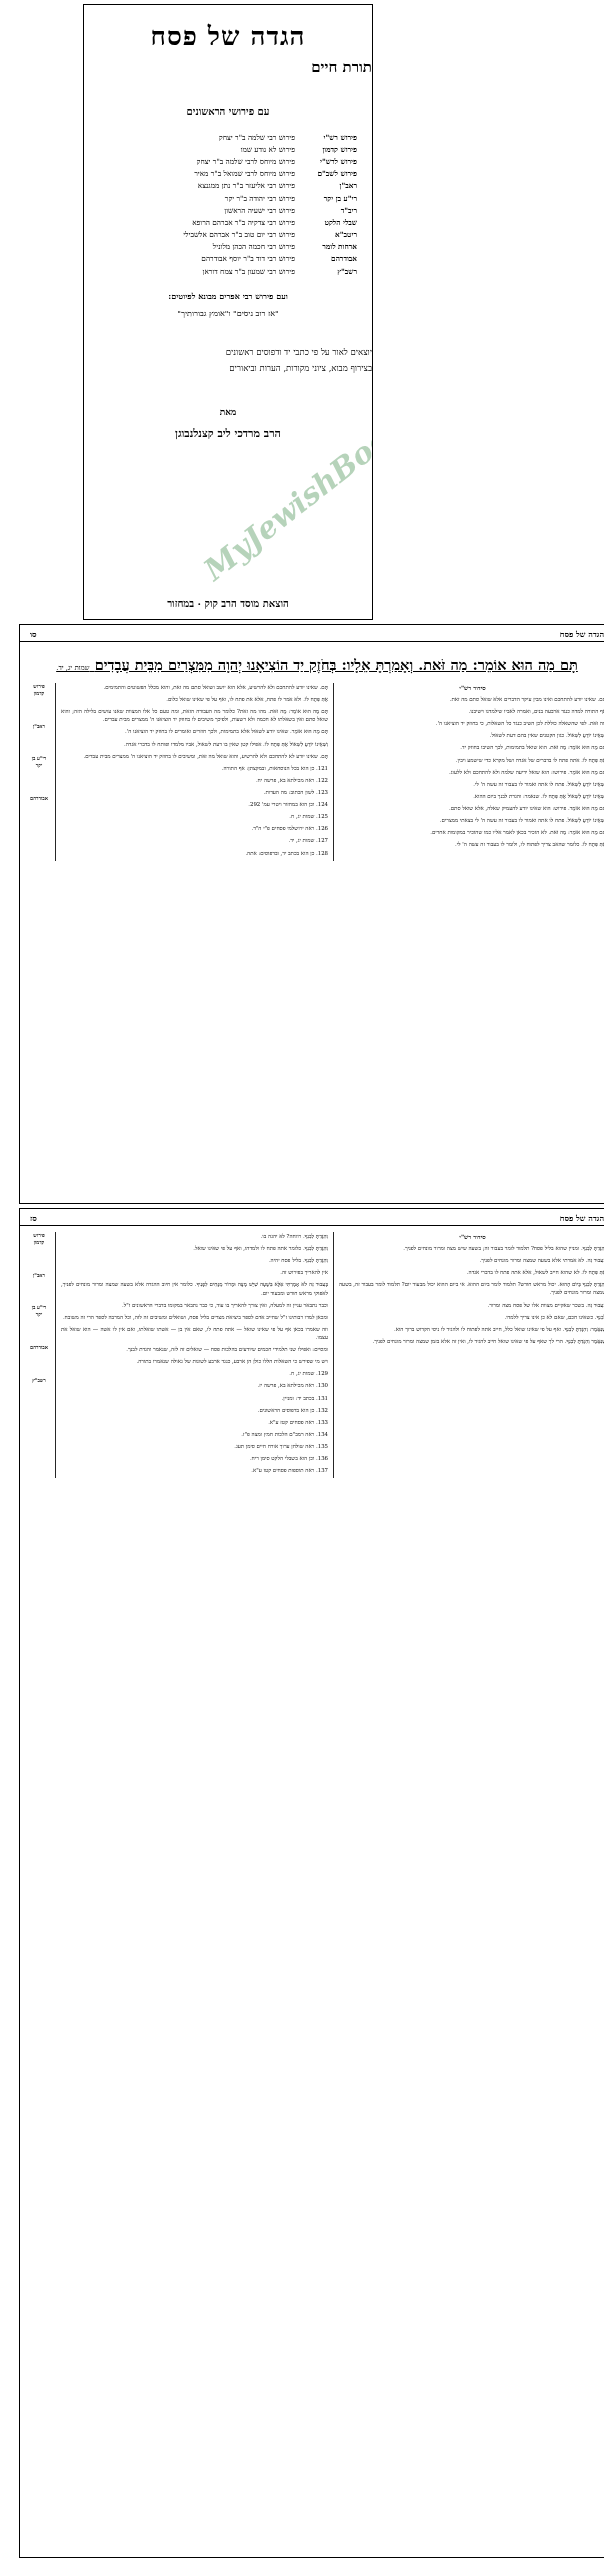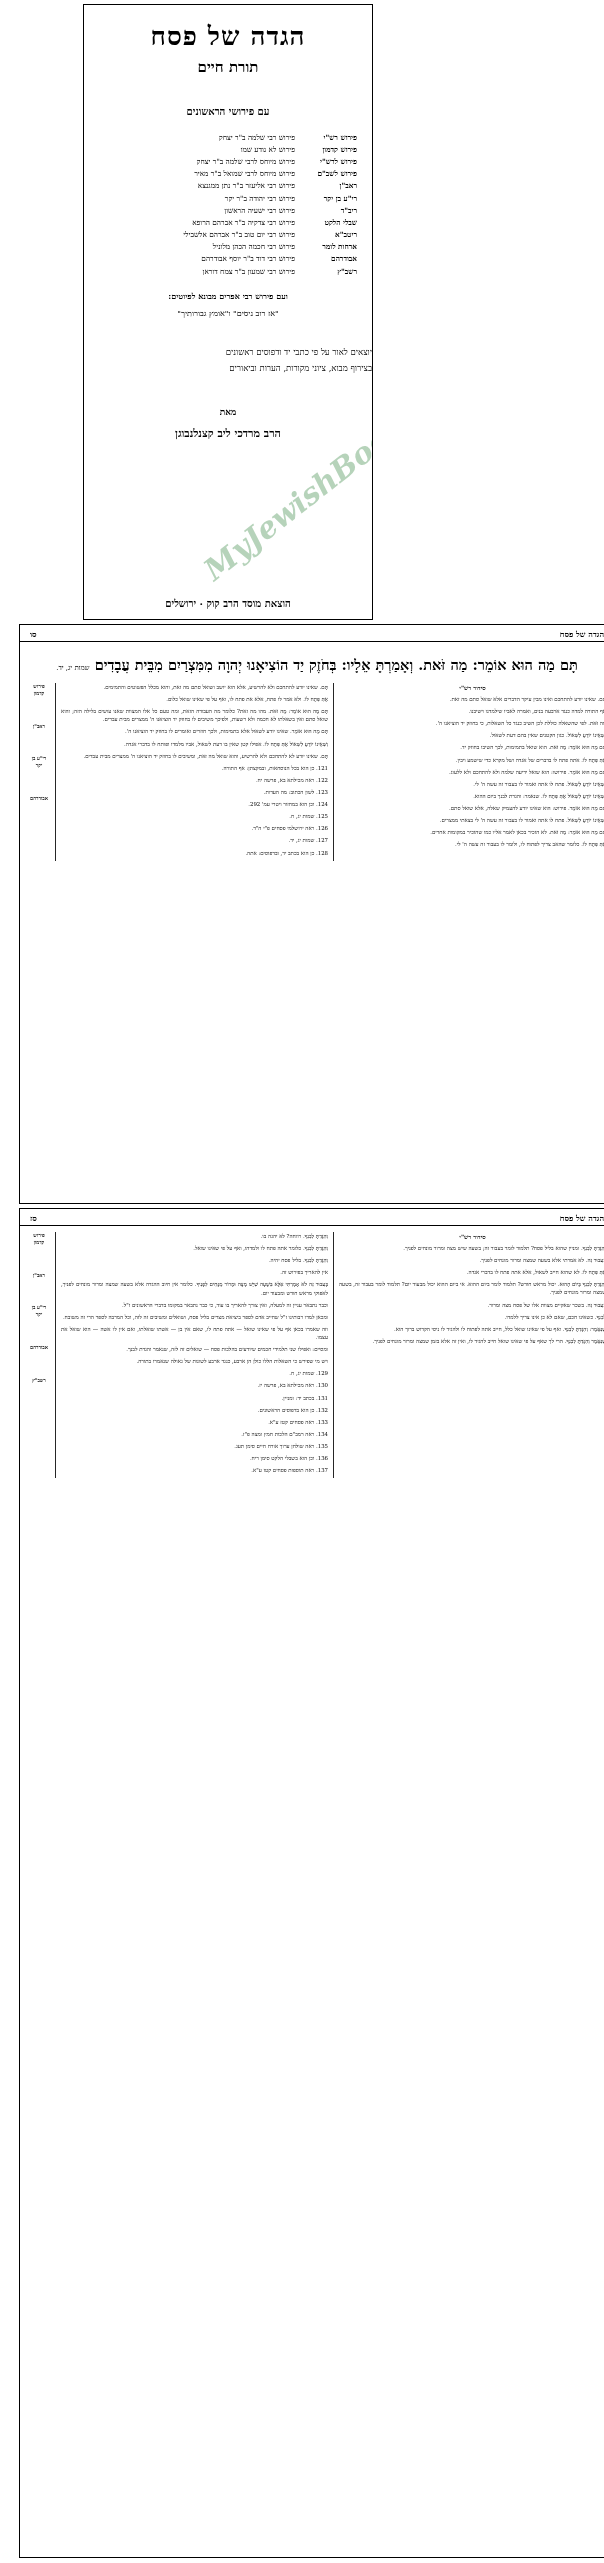--- a/index.html
+++ b/index.html
@@ -30,21 +30,20 @@
   .tp-main-title {
     margin-top: 16px;
     text-align: center;
     font-family: "DejaVu Serif", serif;
     font-weight: bold;
     font-size: 26px;
     letter-spacing: 1px;
   }
   .tp-sub-title {
     margin-top: 6px;
-    text-align: center;
     font-family: "DejaVu Serif", serif;
     font-weight: bold;
     font-size: 15px;
   }
   .tp-with {
     margin-top: 30px;
     text-align: center;
     font-size: 10px;
     font-family: "DejaVu Serif", serif;
     font-weight: bold;
@@ -134,20 +133,21 @@
   .pg-header .folio { font-size: 8px; }
 
   .pg-body { padding: 6px 8px 4px 8px; }
 
   .main-text {
     text-align: center;
     font-family: "DejaVu Serif", serif;
     font-weight: bold;
     line-height: 1.45;
     margin: 6px 4px 8px 4px;
+    text-decoration: underline;
   }
   .main-text.t1 { font-size: 14.5px; }
   .main-text .small-ref { font-size: 7px; font-weight: normal; }
 
   .cols {
     display: flex;
     flex-direction: row;
     gap: 5px;
     align-items: stretch;
   }
@@ -266,21 +266,21 @@
     <div class="tp-extra2">"אז רוב ניסים" ו"אומץ גבורותיך"</div>
 
     <div class="tp-block">
       <div>יוצאים לאור על פי כתבי יד ודפוסים ראשונים</div>
       <div>בצירוף מבוא, ציוני מקורות, הערות וביאורים</div>
     </div>
 
     <div class="tp-by">מאת</div>
     <div class="tp-author">הרב מרדכי ליב קצנלנבוגן</div>
 
-    <div class="tp-publisher">הוצאת מוסד הרב קוק · ירושלים</div>
+    <div class="tp-publisher">הוצאת מוסד הרב קוק · במחזור</div>
 
     <div class="watermark" id="wm1">MyJewishBooks</div>
   </div>
 
   <div class="page-panel" id="panel2">
     <div class="pg-header">
       <span>הגדה של פסח</span>
       <span class="folio">סו</span>
     </div>
 

